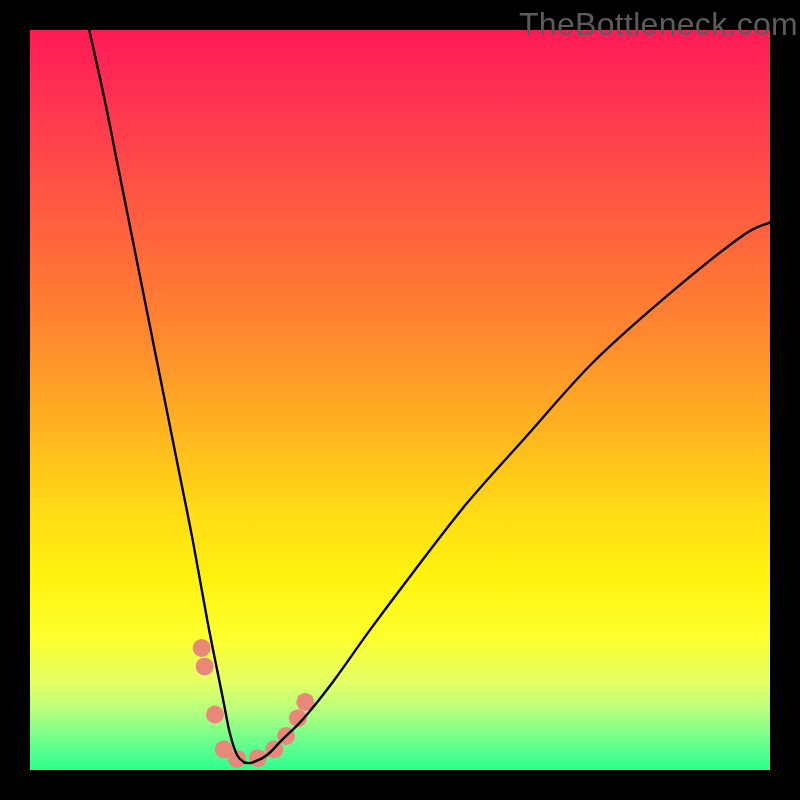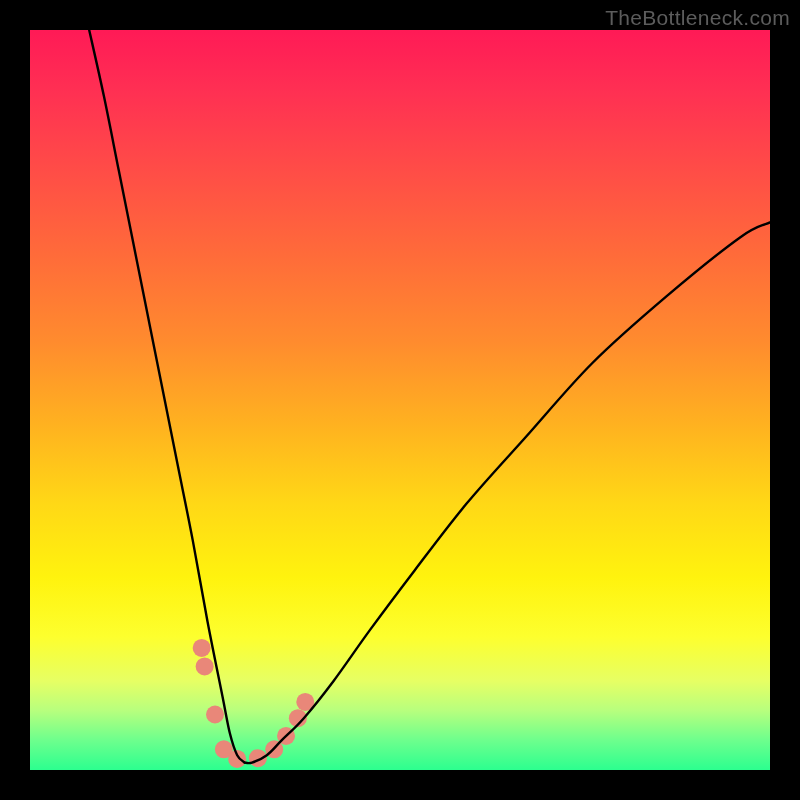--- a/index.html
+++ b/index.html
@@ -44,23 +44,23 @@
       #fdff2e 82%,
       #e6ff64 88%,
       #b7ff7e 92%,
       #6dff8d 96%,
       #2cff8f 100%
     );
   }
   .watermark {
     position: absolute;
     top: 6px;
-    right: 10px;
+    right: 2px;
     color: #5c5c5c;
-    font-size: 21px;
+    font-size: 32px;
     font-weight: 500;
     letter-spacing: 0.3px;
     user-select: none;
   }
   svg.curves {
     position: absolute;
     inset: 0;
   }
 </style>
 </head>

